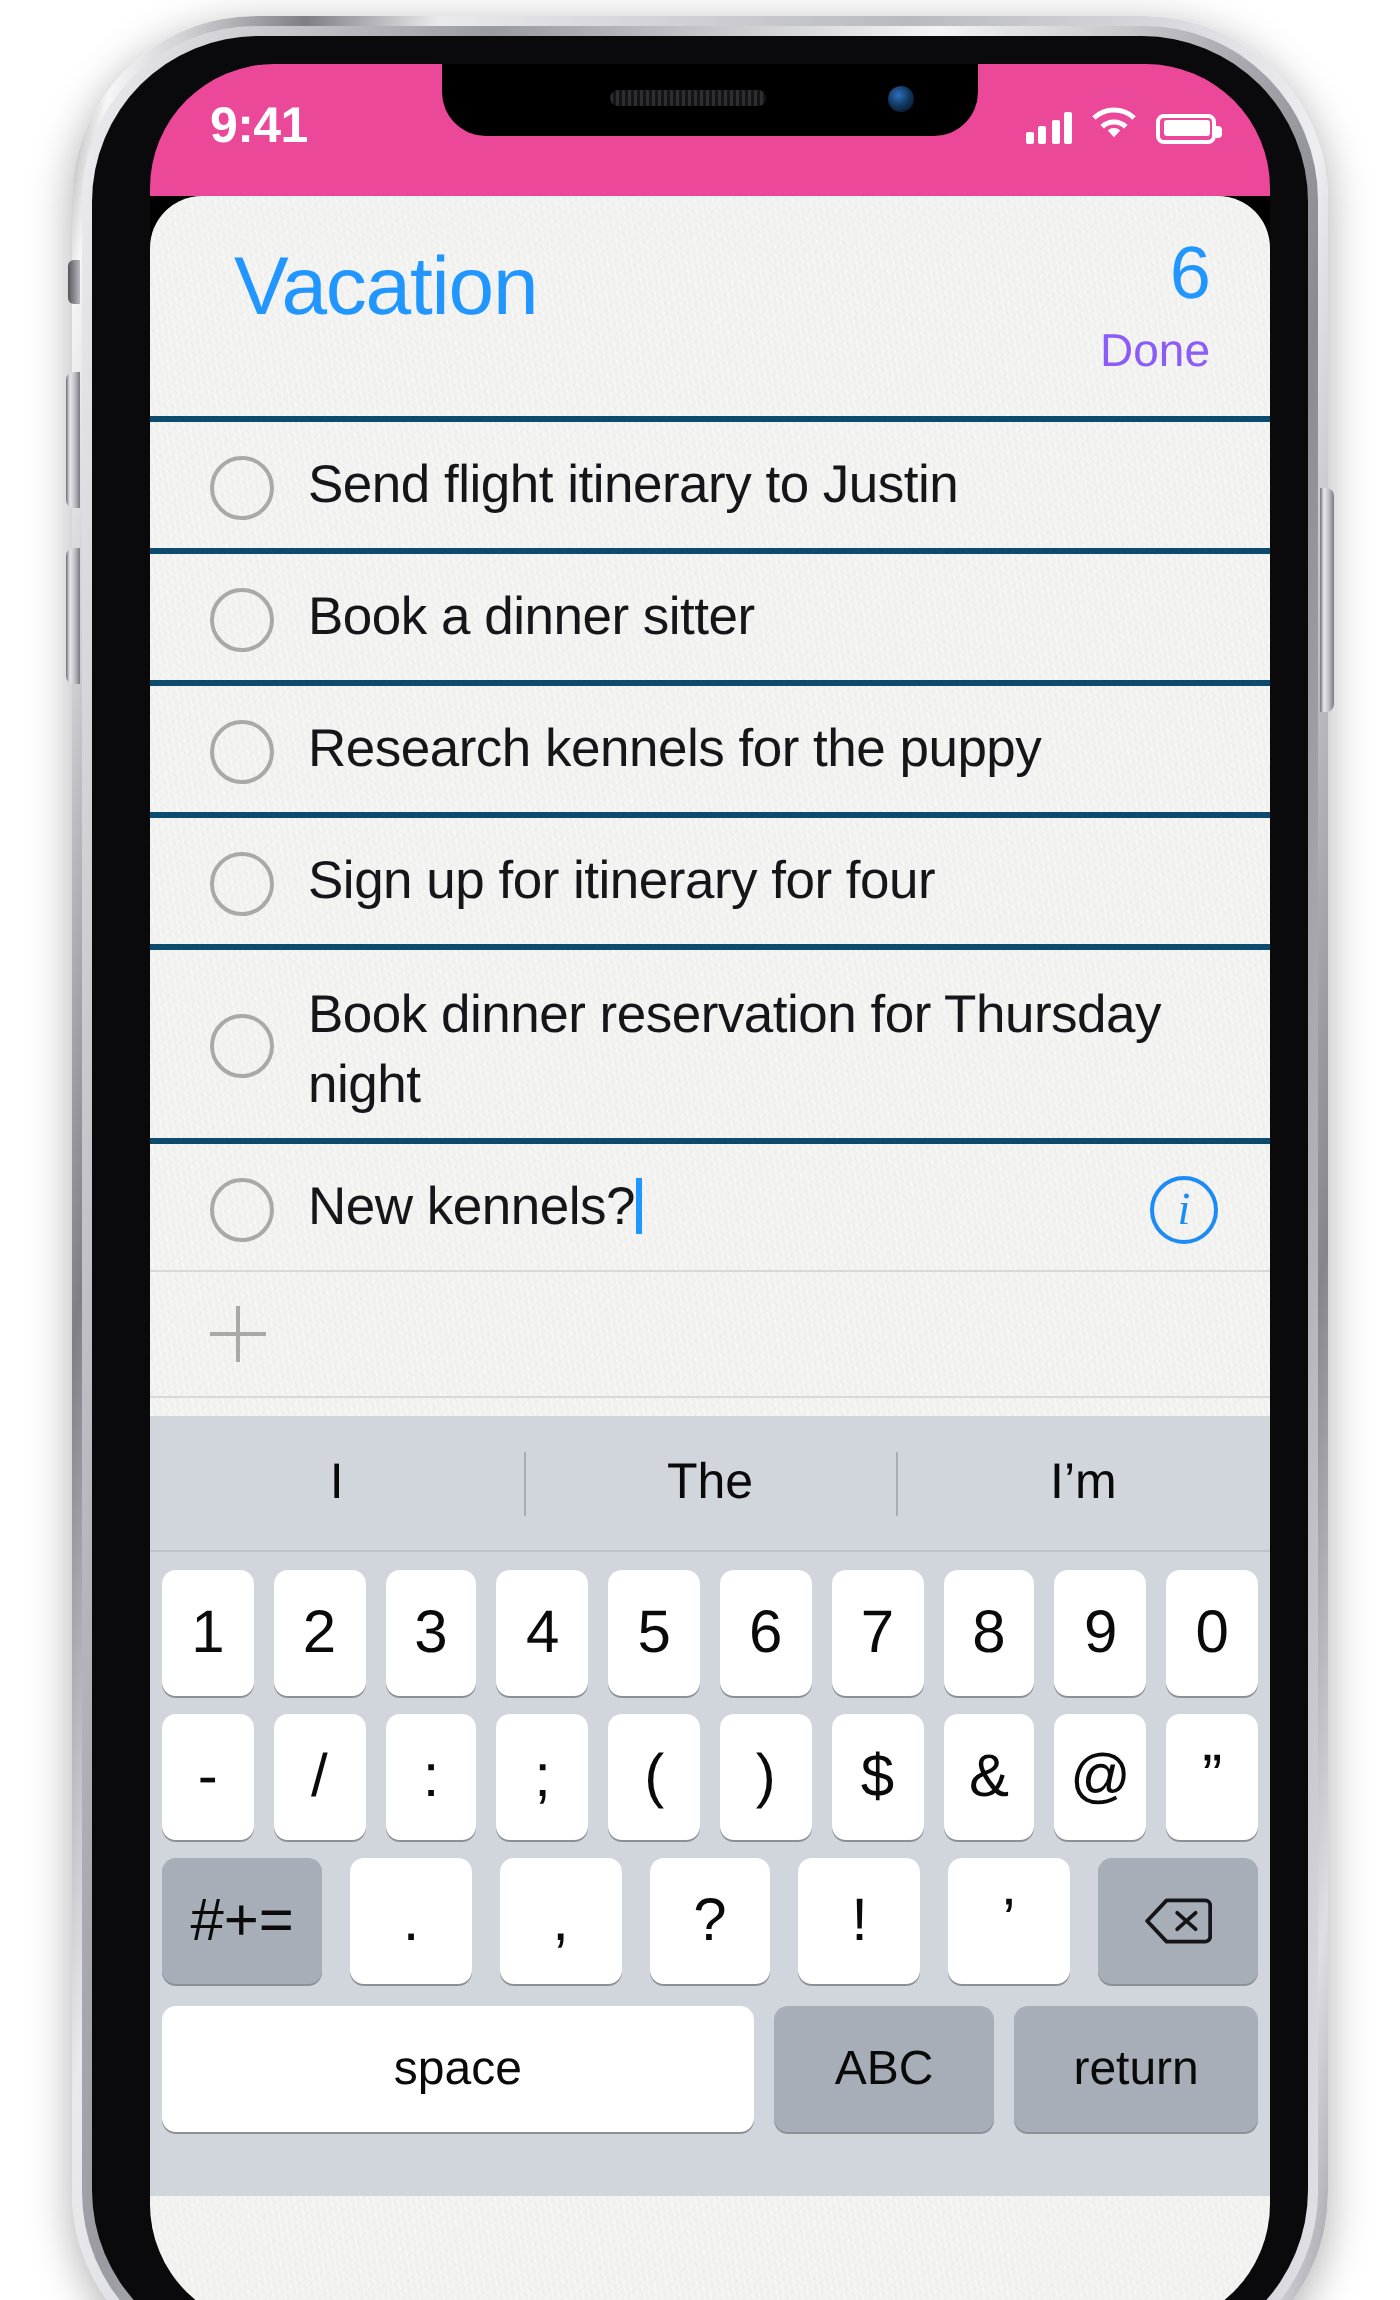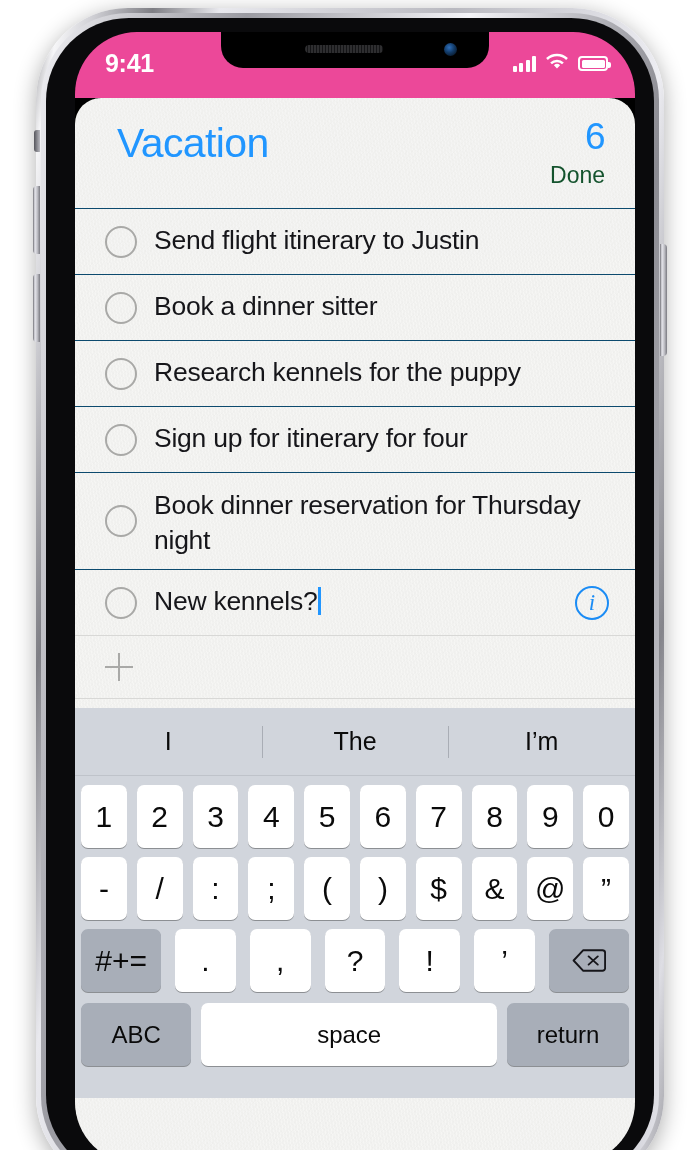--- a/index.html
+++ b/index.html
@@ -197,34 +197,34 @@
   #header-count {
     position: absolute;
     right: 30px; top: 18px;
     color: #2196ff;
     font-size: 37px;
     letter-spacing: -0.5px;
   }
   #done-button {
     position: absolute;
     right: 30px; top: 64px;
-    color: #14532d;
+    color: #8b5cf6;
     font-size: 23px;
   }
 
   #reminders-list {
     position: relative;
     z-index: 2;
   }
   .reminder-row {
     position: relative;
     display: flex;
     align-items: flex-start;
     padding: 0 26px 0 30px;
-    border-top: 1px solid #0c4a6e;
+    border-top: 3px solid #0c4a6e;
     min-height: 66px;
   }
   .reminder-row.tall { min-height: 97px; }
   .reminder-checkbox {
     flex: 0 0 auto;
     width: 32px; height: 32px;
     border: 2px solid #a9a9a7;
     border-radius: 50%;
     background: transparent;
     margin-top: 17px;
@@ -491,21 +491,21 @@
         <div class="key">’</div>
         <div class="key dark spacer-right">
           <svg id="delete-glyph" viewBox="0 0 34 25">
             <path d="M11.3 2.2h19.2a2.6 2.6 0 0 1 2.6 2.6v15.4a2.6 2.6 0 0 1-2.6 2.6H11.3L1.6 12.5z" fill="none" stroke="#16161a" stroke-width="1.9" stroke-linejoin="round"></path>
             <path d="M16.6 8.4l9.2 8.2M25.8 8.4l-9.2 8.2" stroke="#16161a" stroke-width="1.9" stroke-linecap="round"></path>
           </svg>
         </div>
       </div>
 
       <div class="kb-row" id="row-bottom">
+        <div class="key" id="key-space">space</div>
         <div class="key dark" id="key-abc">ABC</div>
-        <div class="key" id="key-space">space</div>
         <div class="key dark" id="key-return">return</div>
       </div>
 
     </div>
 
   </div>
 </div>
 
 </body></html>

